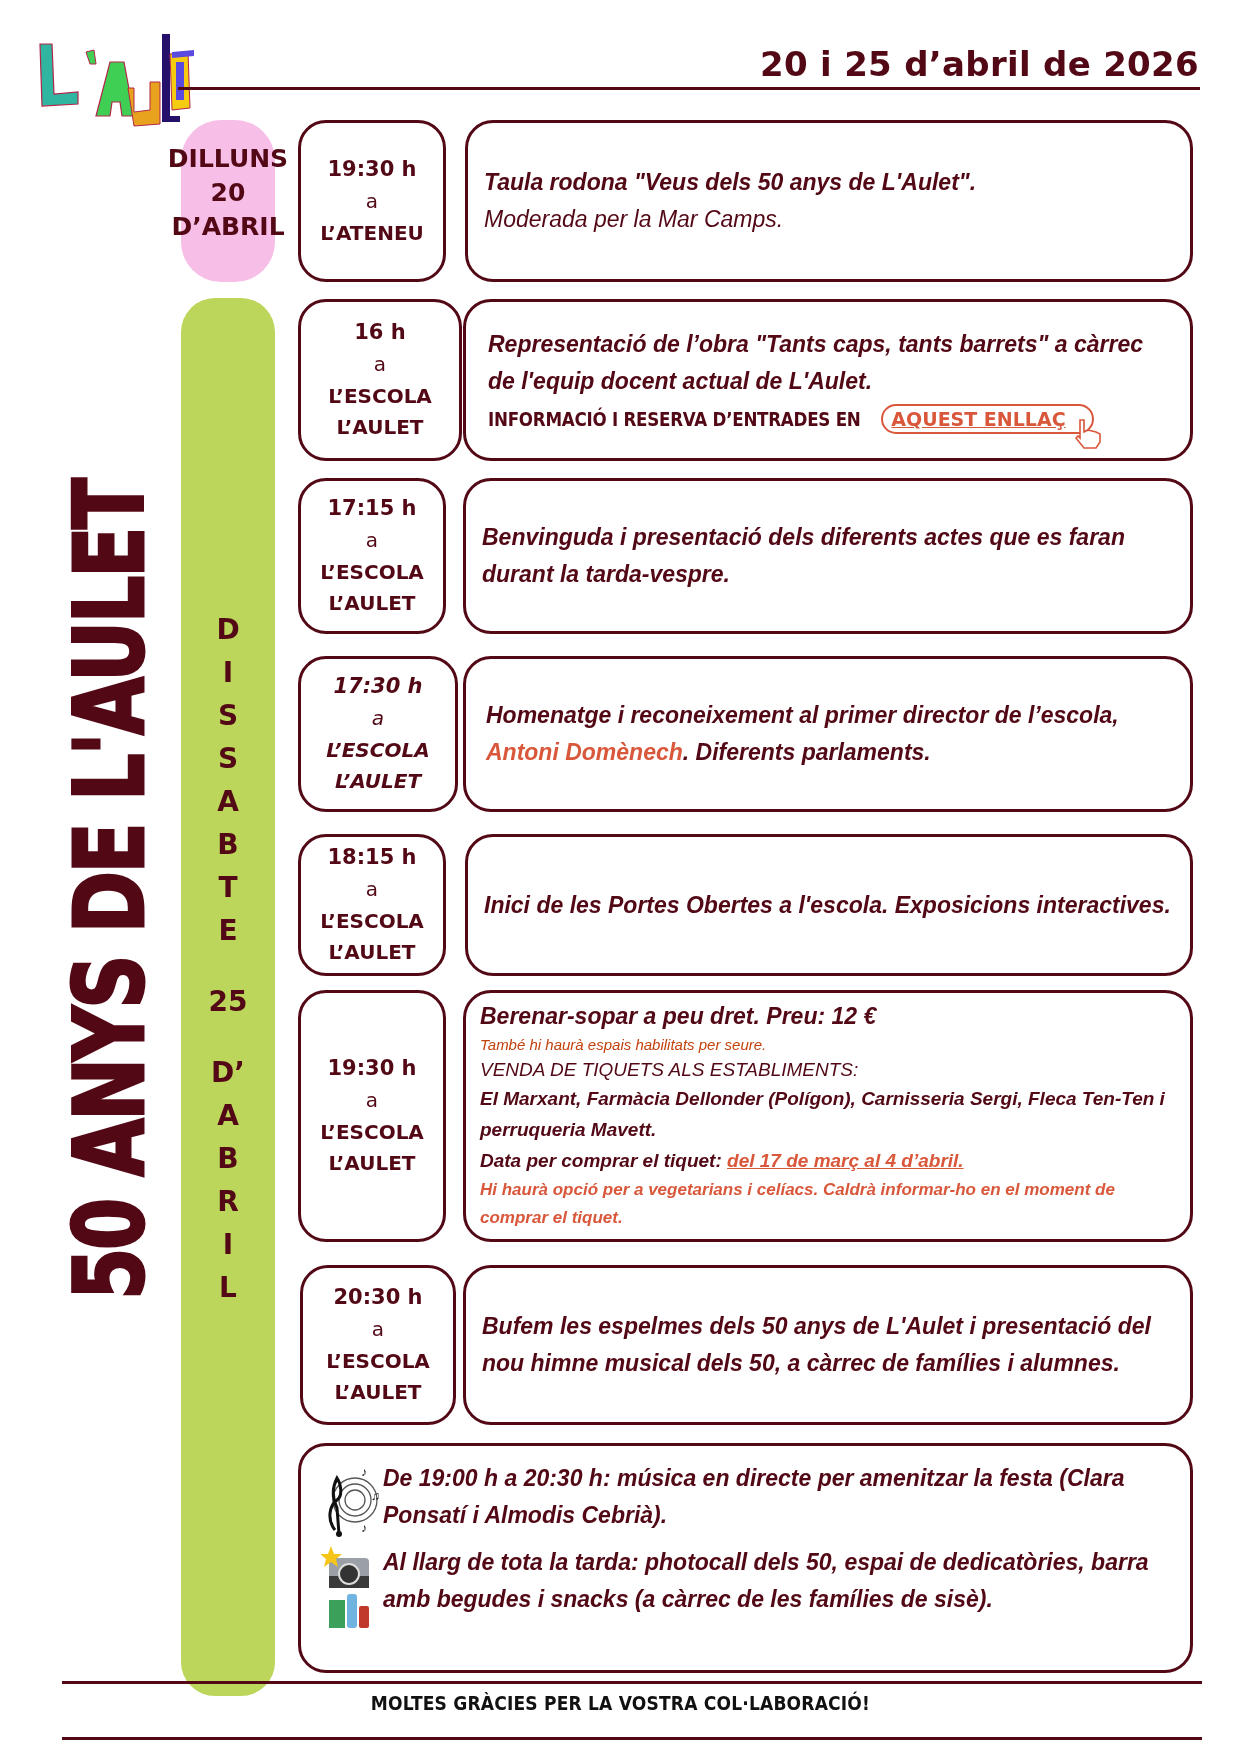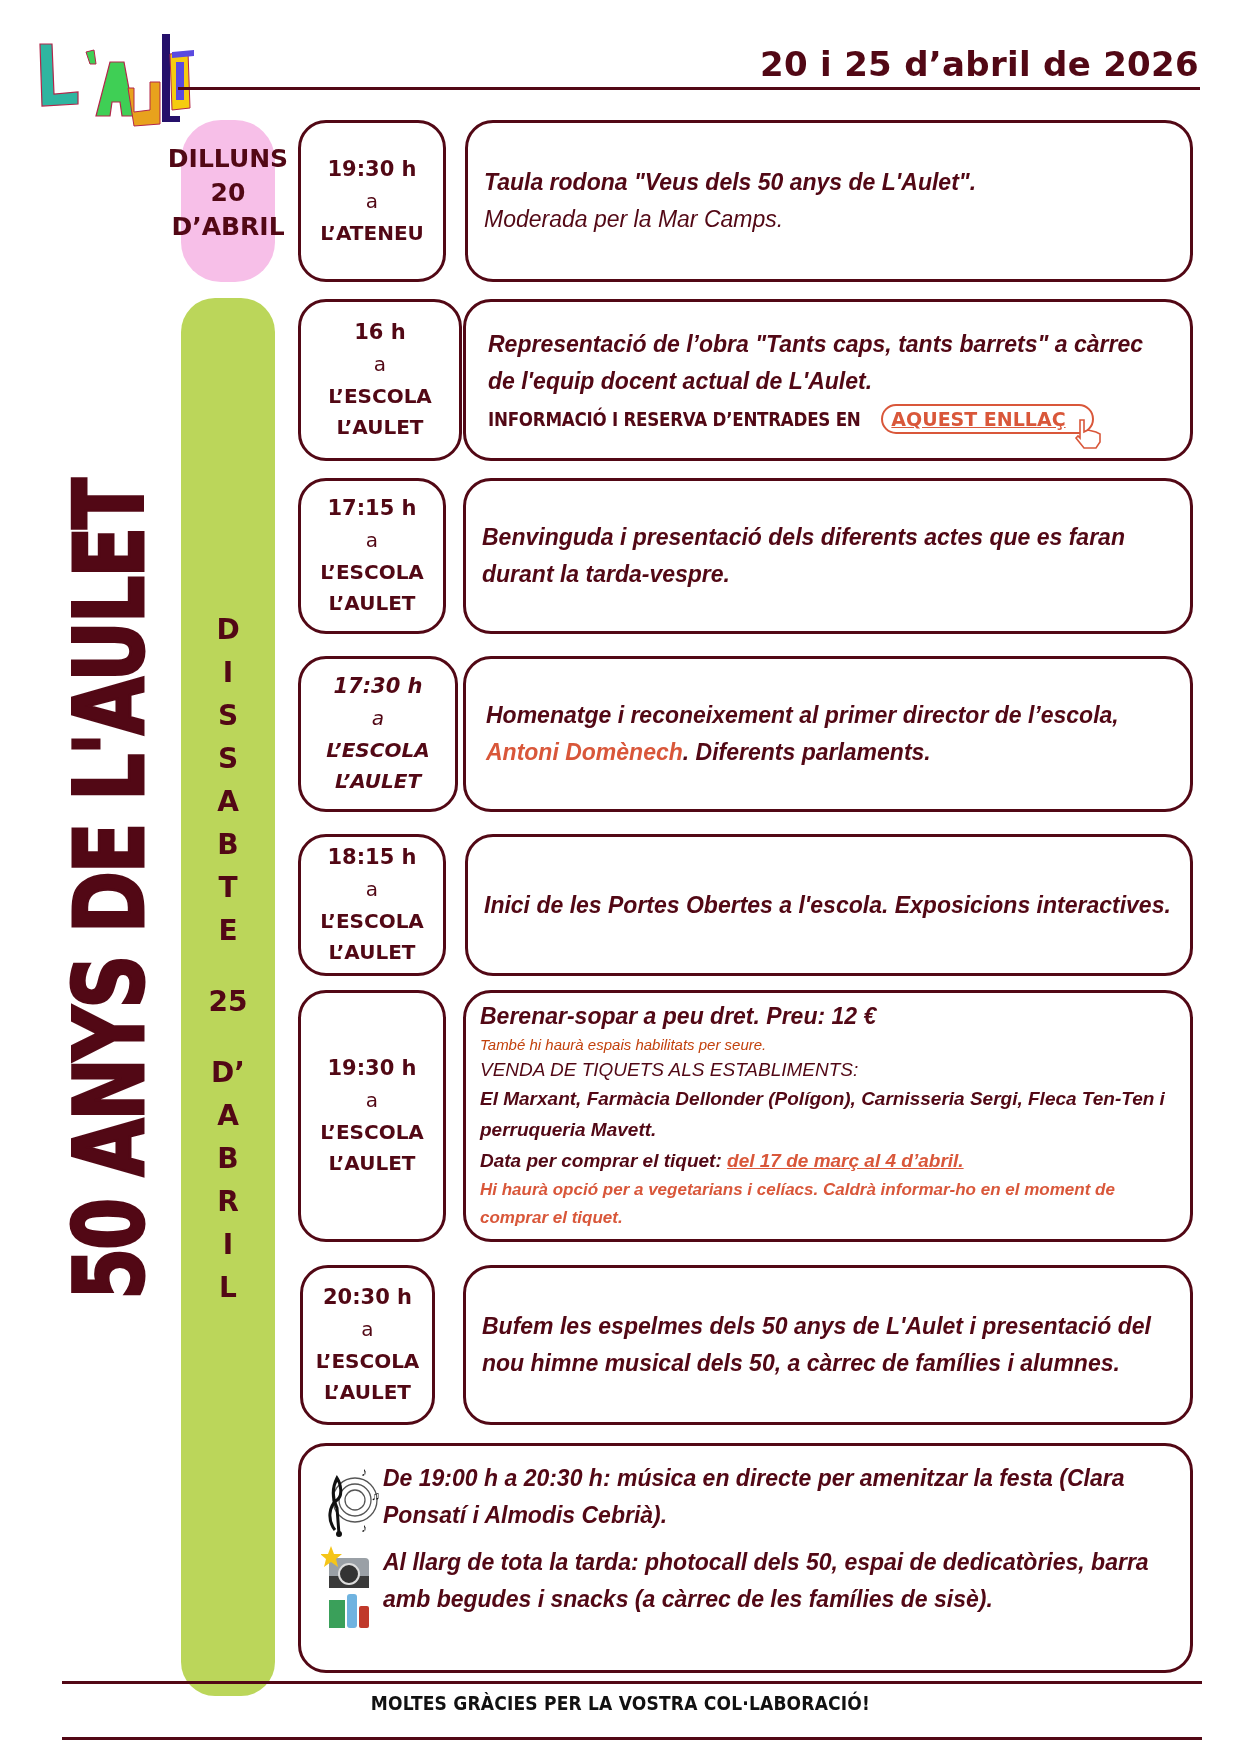--- a/index.html
+++ b/index.html
@@ -180,21 +180,21 @@
 </div>
 <div class="box" style="left:463px;top:990px;width:730px;height:252px;padding:6px 14px 0 14px;">
   <div class="desc" style="font-size:23px;line-height:34px;">Berenar-sopar a peu dret. Preu: 12 €</div>
   <div class="small-it">També hi haurà espais habilitats per seure.</div>
   <div class="caps-it">VENDA DE TIQUETS ALS ESTABLIMENTS:</div>
   <div class="med">El Marxant, Farmàcia Dellonder (Polígon), Carnisseria Sergi, Fleca Ten-Ten i perruqueria Mavett.</div>
   <div class="med"><span>Data per comprar el tiquet: </span><span class="link">del 17 de març al 4 d’abril.</span></div>
   <div class="smallred">Hi haurà opció per a vegetarians i celíacs. Caldrà informar-ho en el moment de comprar el tiquet.</div>
 </div>
 
-<div class="box time-box" style="left:300px;top:1265px;width:135px;height:160px;">
+<div class="box time-box" style="left:300px;top:1265px;width:156px;height:160px;">
   <div class="t">20:30 h</div>
   <div class="a">a</div>
   <div class="p">L’ESCOLA</div>
   <div class="p">L’AULET</div>
 </div>
 <div class="box desc-box" style="left:463px;top:1265px;width:730px;height:160px;">
   <div class="desc">Bufem les espelmes dels 50 anys de L'Aulet i presentació del nou himne musical dels 50, a càrrec de famílies i alumnes.</div>
 </div>
 
 <div class="box" style="left:298px;top:1443px;width:895px;height:230px;padding:14px 10px 0 20px;">

